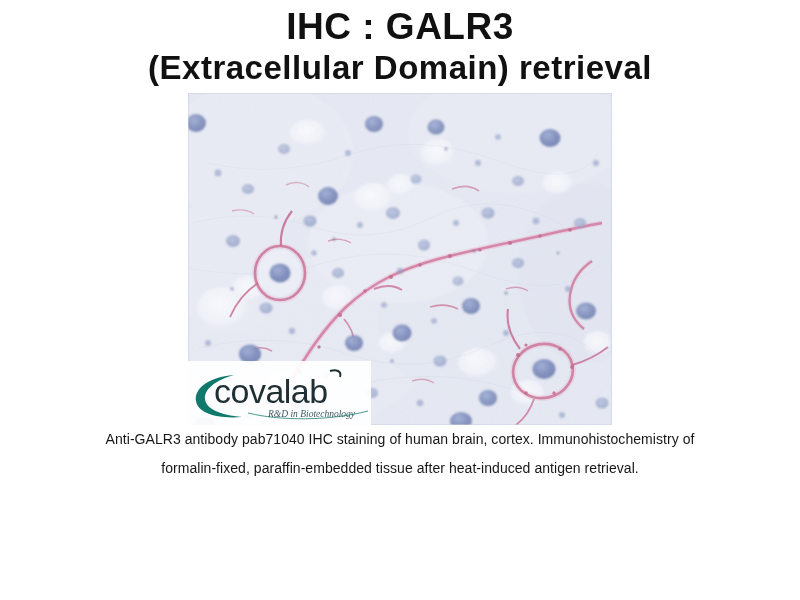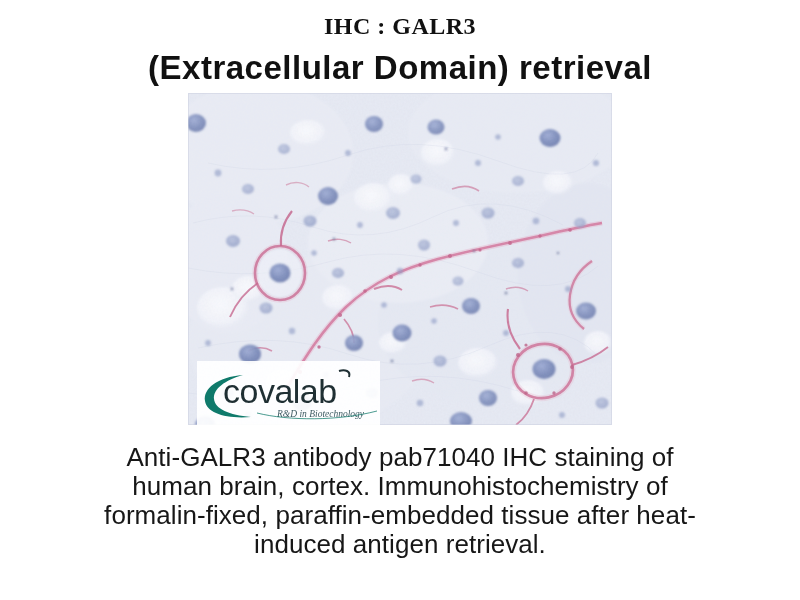--- a/index.html
+++ b/index.html
@@ -34,21 +34,21 @@
     padding-top: 6px;
   }
   .title-line {
     font-size: 33px;
     font-weight: bold;
     letter-spacing: 0.5px;
     line-height: 41px;
     color: #111111;
     white-space: nowrap;
   }
-  .title-line-1 { font-size: 24px; font-family: Liberation Serif, serif; }
+  .title-line-1 { font-size: 37px; }
   .title-line-2 { font-size: 33px; }
   .catalog-number {
     font-size: 14px;
     font-weight: normal;
     color: #1c1c1c;
     line-height: 18px;
     margin-top: 2px;
     letter-spacing: 0.2px;
   }
 
@@ -67,42 +67,41 @@
   }
   .micrograph svg {
     display: block;
     width: 424px;
     height: 332px;
   }
 
   
   .logo-band {
     position: absolute;
-    left: 9px;
+    left: 0px;
     bottom: 0px;
     width: 183px;
     height: 64px;
     background: rgba(255,255,255,0.93);
     overflow: visible;
   }
   .logo-inner {
     position: absolute;
     left: 2px;
     top: 4px;
     width: 186px;
     height: 58px;
   }
   .logo-inner svg { display:block; }
 
   
   .caption {
     width: 610px;
-    margin-top: 18px;
     text-align: center;
-    font-size: 26px;
+    font-size: 14px;
     line-height: 29px;
     color: #171717;
     font-weight: normal;
     letter-spacing: 0.05px;
   }
 </style>
 </head>
 <body>
 
 <div class="page">

